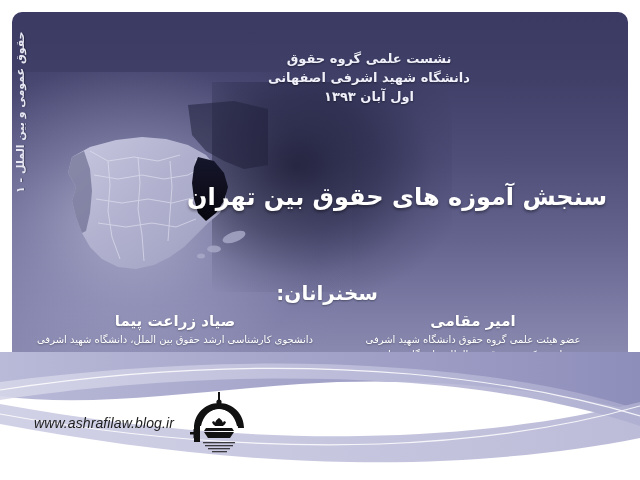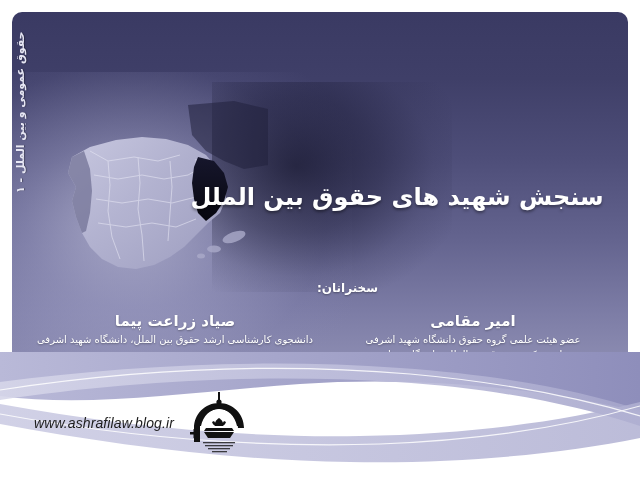--- a/index.html
+++ b/index.html
@@ -129,21 +129,21 @@
     font-size: 24px;
     font-weight: bold;
     white-space: nowrap;
   }
 
   
   .speakers-label {
     position: absolute;
     right: 262px;
     top: 281px;
-    font-size: 12px;
+    font-size: 20px;
     font-weight: bold;
     color: #ffffff;
     direction: rtl;
     text-shadow: 0 1px 2px rgba(0,0,0,0.35);
   }
   .speaker {
     position: absolute;
     top: 312px;
     width: 290px;
     text-align: center;
@@ -252,23 +252,28 @@
       <g fill="#a9a9c8" opacity="0.82">
         <ellipse cx="196" cy="142" rx="12" ry="5" transform="rotate(-20 196 142)"></ellipse>
         <ellipse cx="176" cy="154" rx="7" ry="3.5"></ellipse>
         <ellipse cx="163" cy="161" rx="4" ry="2.5"></ellipse>
       </g>
 
       <path d="M150,10 L196,6 L230,14 L230,70 L206,74 L186,66 L168,56 L154,40 Z" fill="#20203c" opacity="0.55"></path>
     </svg>
   </div>
 
+  <div class="header">
+    <div>نشست علمی گروه حقوق</div>
+    <div>دانشگاه شهید اشرفی اصفهانی</div>
+    <div>اول آبان ۱۳۹۳</div>
+  </div>
 
   <div class="title">
-    <div>سنجش شهید های حقوق بین الملل</div>
+    <div>سنجش آموزه های حقوق بین تهران</div>
   </div>
 
   <div class="speakers-label">سخنرانان:</div>
 
   <div class="speaker right">
     <div class="speaker-name">امیر مقامی</div>
     <div class="speaker-aff">عضو هیئت علمی گروه حقوق دانشگاه شهید اشرفی</div>
     <div class="speaker-aff">نامزد دکتری حقوق بین الملل، دانشگاه تهران</div>
   </div>
 

